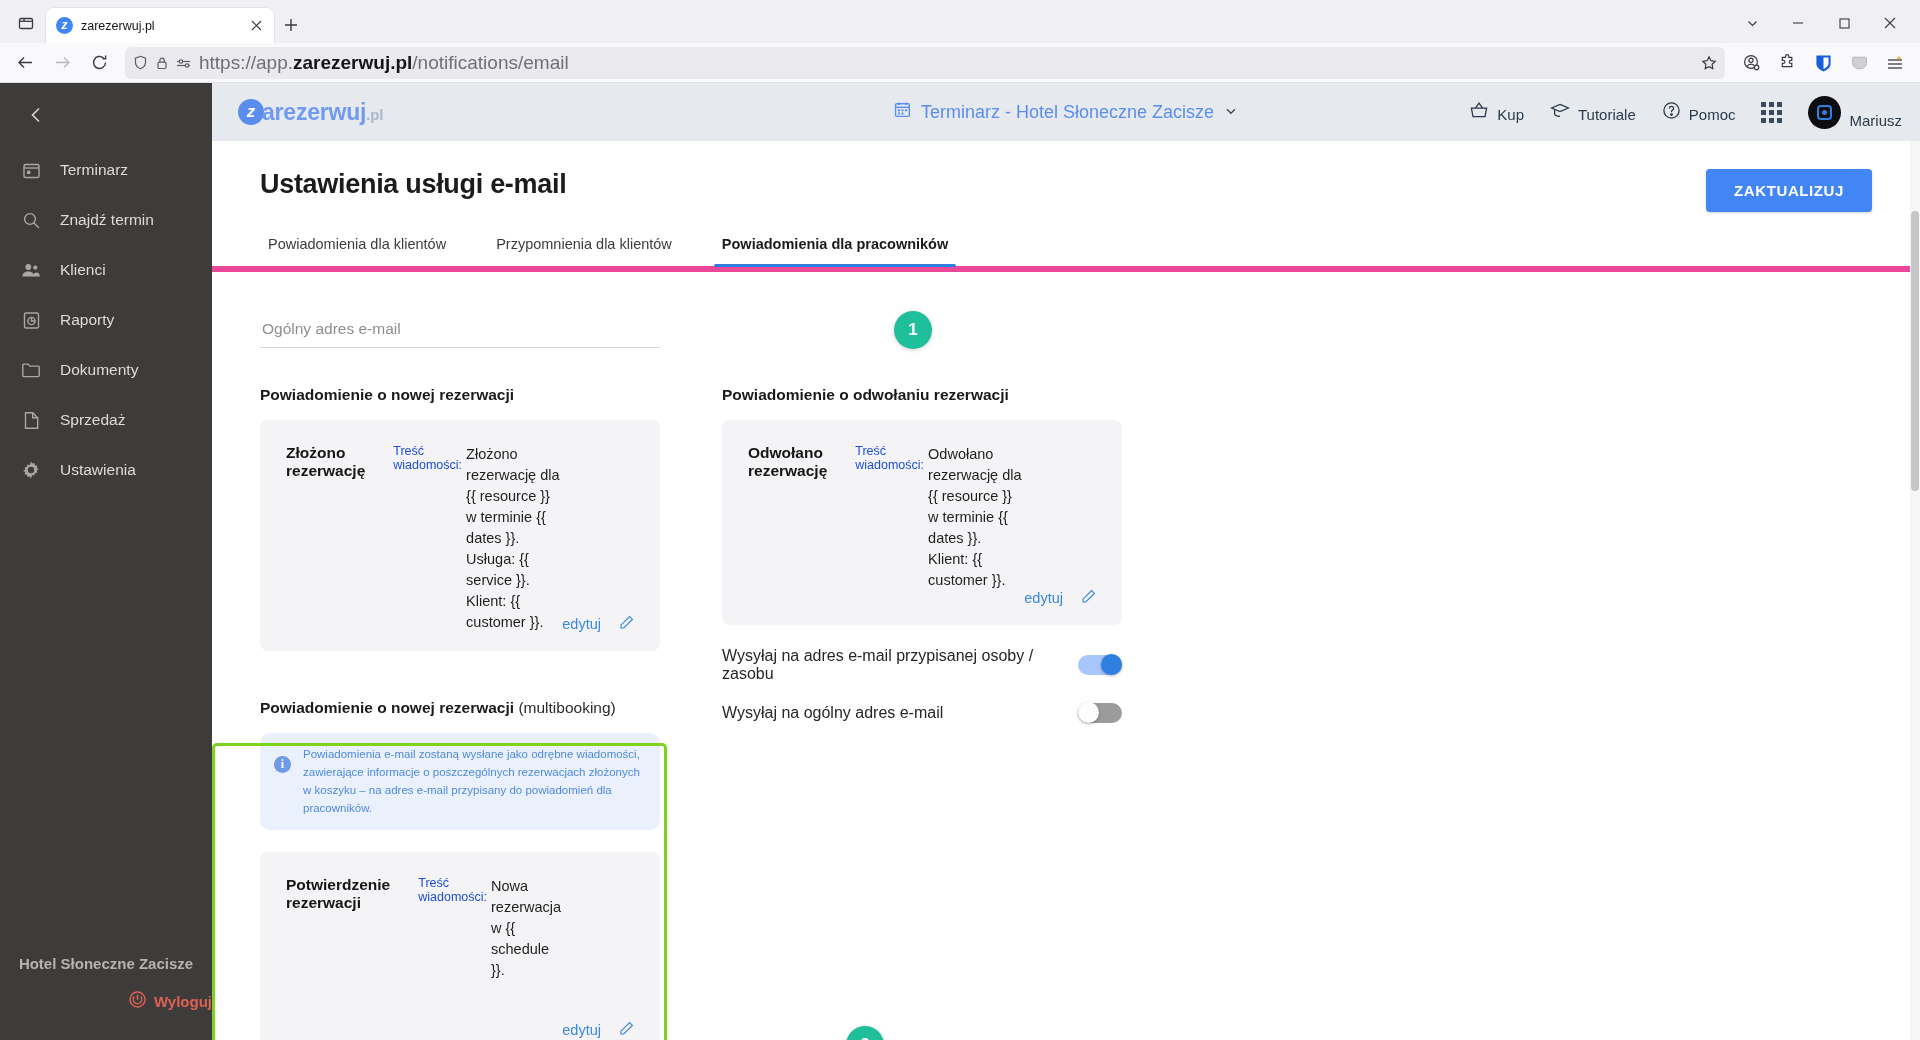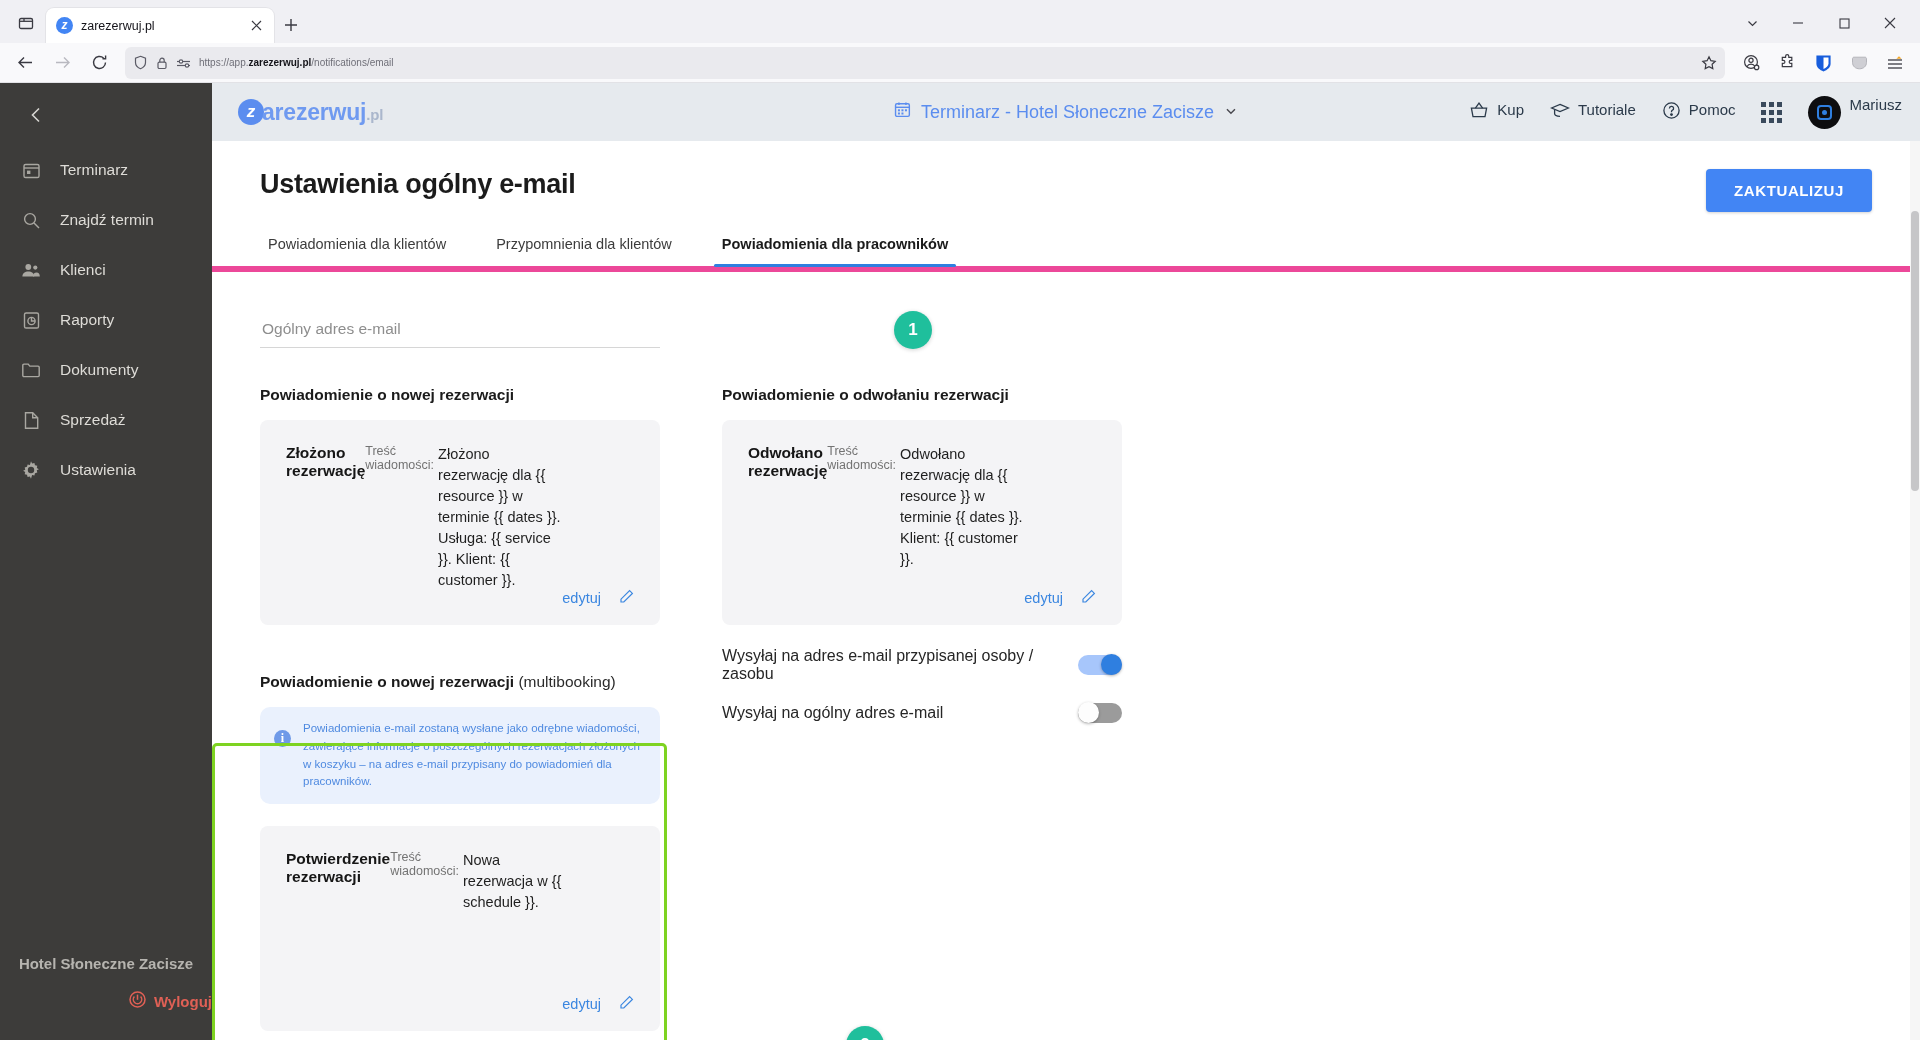--- a/index.html
+++ b/index.html
@@ -50,21 +50,21 @@
   }
   .navbtn {
     width: 34px; height: 32px; border-radius: 4px; display:flex;
     align-items:center; justify-content:center; color:#3a3a42;
   }
   .navbtn.disabled { color: #b9b9c0; }
   .urlbar {
     flex: 1; height: 32px; background: #eaeaee; border-radius: 6px;
     display: flex; align-items: center; padding: 0 8px; gap: 7px; margin: 0 6px;
   }
-  .url-text { flex: 1; font-size: 10px; color: #6f6f78; white-space: nowrap; }
+  .url-text { flex: 1; font-size: 19px; color: #6f6f78; white-space: nowrap; }
   .url-text b { color: #15141a; font-weight: 600; }
   .url-text .path { color: #6f6f78; }
   .urlbar-icon { display:flex; align-items:center; color:#5b5b66; }
   .toolbar-right { display: flex; align-items: center; gap: 2px; }
 
   
   .app { flex: 1; display: flex; background: #fff; position: relative; overflow: hidden; }
 
   
   .sidebar {
@@ -99,21 +99,21 @@
     font-style: italic;
   }
   .logo-text { font-size: 23px; font-weight: 700; color: #6f9af0; letter-spacing: -.2px; margin-left:-2px;}
   .logo-text .pl { font-size: 15px; color: #aab7cc; font-weight: 600; }
 
   .header-center {
     position: absolute; left: 50%; transform: translateX(-50%);
     display: flex; align-items: flex-end; gap: 10px; color: #5b8def; font-size: 18px;
   }
   .header-right { margin-left: auto; display: flex; align-items: center; gap: 26px; }
-  .hr-item { display:flex; align-items:flex-start; gap:8px; color:#2b3a4a; font-size:15px; }
+  .hr-item { display:flex; align-items:flex-end; gap:8px; color:#2b3a4a; font-size:15px; }
   .grid-icon { display: grid; grid-template-columns: repeat(3, 5px); grid-template-rows: repeat(3, 5px); gap: 3px; }
   .grid-icon i { background:#3a4a5c; display:block; width:5px; height:5px; }
   .avatar {
     width: 33px; height: 33px; border-radius: 50%; background: #0d0d0f;
     display:flex; align-items:center; justify-content:center;
   }
   .avatar .ring { width: 15px; height: 15px; border-radius: 4px; border: 2.5px solid #2f7fe0; display:flex; align-items:center; justify-content:center;}
   .avatar .dot { width: 5px; height: 5px; border-radius: 50%; background: #2f7fe0; }
 
   .page { flex: 1; overflow: hidden; position: relative; padding: 0 0 0 0; }
@@ -160,21 +160,21 @@
 
   .section-title { font-size: 15.5px; font-weight: 700; color: #1b1b1b; margin-bottom: 16px; }
   .section-title .sub { font-weight: 400; color: #2b2b2b; }
 
   .card {
     background: #f4f4f6; border-radius: 8px; padding: 24px 26px 18px 26px;
     min-height: 205px; display: flex; flex-direction: row;
   }
   .card-title { font-size: 15.5px; font-weight: 700; color: #161616; padding-bottom: 14px; }
   .card-divider { height: 1px; background: #e0e0e4; margin-bottom: 12px; }
-  .card-label { font-size: 12.5px; color: #737373; margin-bottom: 6px; }
+  .card-label { font-size: 12.5px; color: #1d4ed8; margin-bottom: 6px; margin-left: 28px; }
   .card-body { font-size: 14.5px; color: #1f1f1f; line-height: 1.45; padding-left: 4px; }
   .edit-link {
     margin-top: auto; align-self: flex-end; display: flex; align-items: center; gap: 18px;
     color: #3a86e0; font-size: 14.5px; cursor: pointer; padding-top: 16px;
   }
 
   .infobox {
     background: #eaf1fd; border-radius: 10px; padding: 13px 16px 13px 14px;
     display: flex; gap: 12px; align-items: flex-start; margin-bottom: 22px;
   }
@@ -530,21 +530,21 @@
                 </span>
               </span>
             <span>Mariusz</span>
           </div>
         </div>
       </div>
 
       <div class="page">
 
         <div class="page-head">
-          <div class="page-title">Ustawienia ogólny e-mail</div>
+          <div class="page-title">Ustawienia usługi e-mail</div>
           <button class="update-btn">ZAKTUALIZUJ</button>
         </div>
 
         <div class="tabs">
           <div class="tab-item">Powiadomienia dla klientów</div>
           <div class="tab-item">Przypomnienia dla klientów</div>
           <div class="tab-item active">Powiadomienia dla pracowników</div>
         </div>
 
         <div class="marker" style="left: 682px; top: 170px;">1</div>

